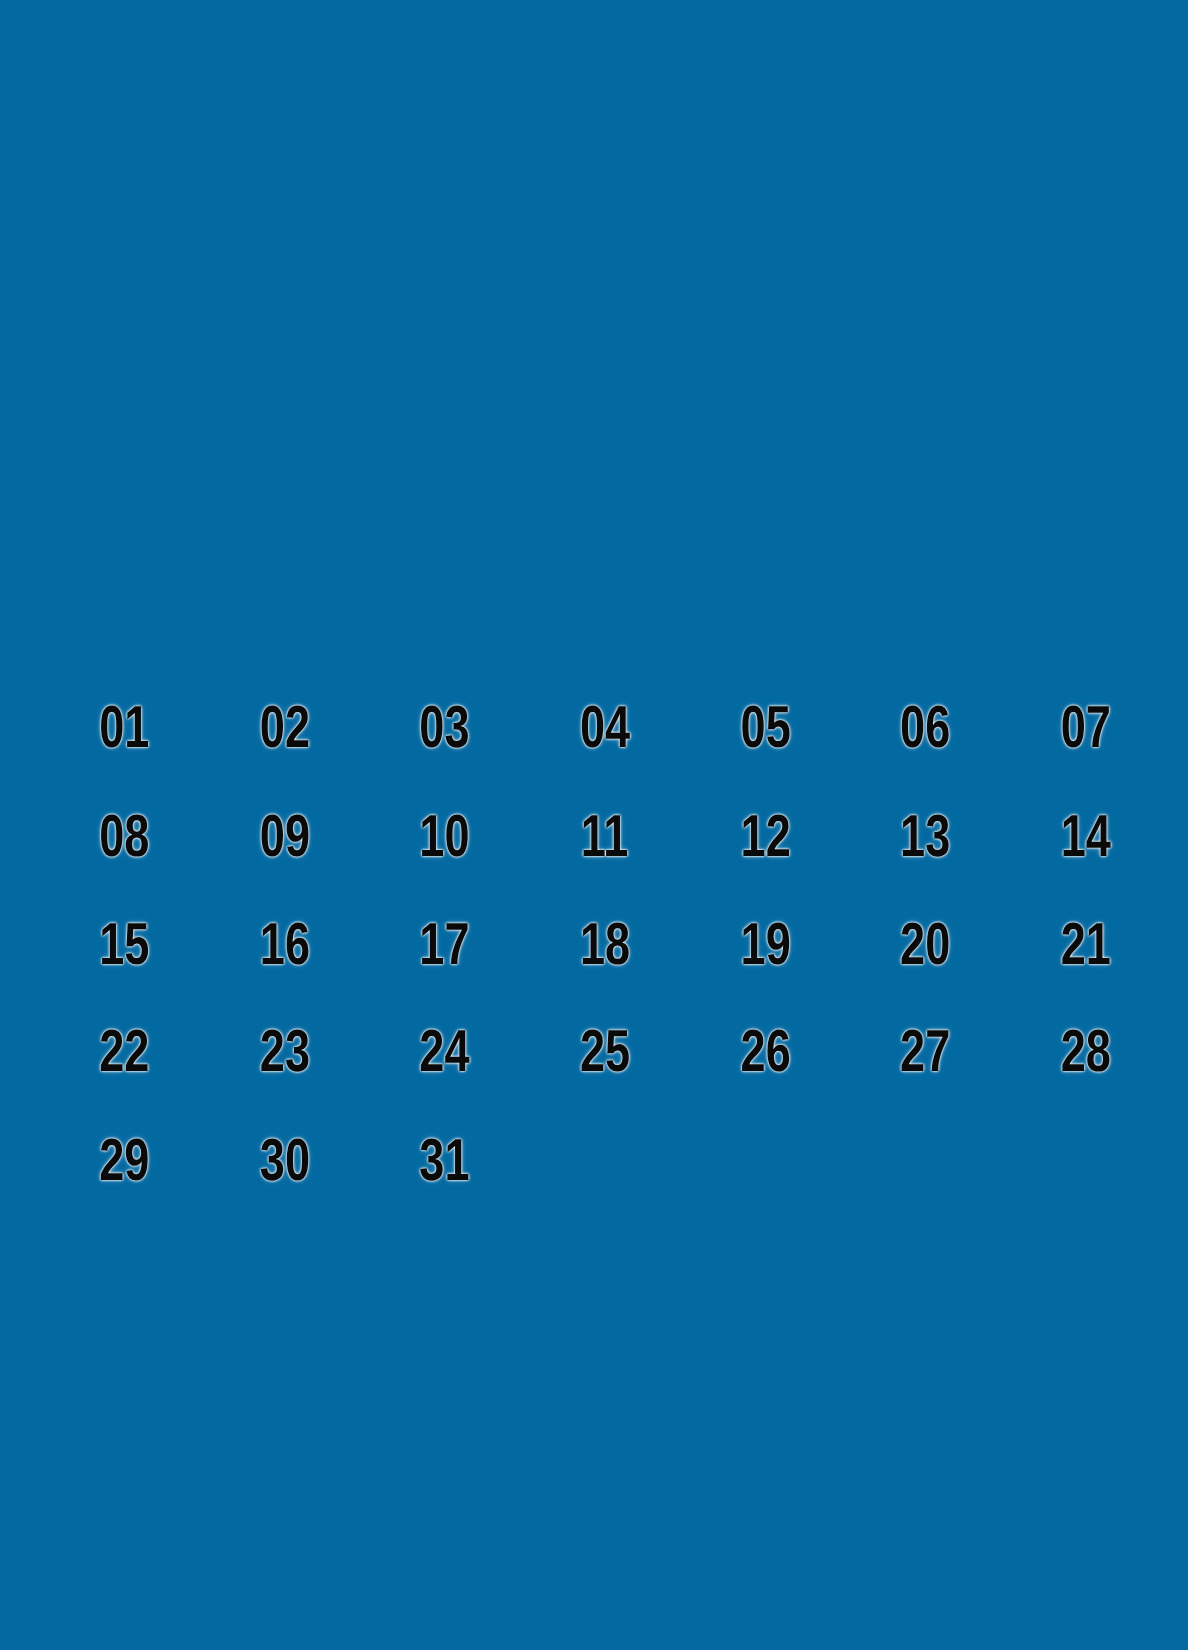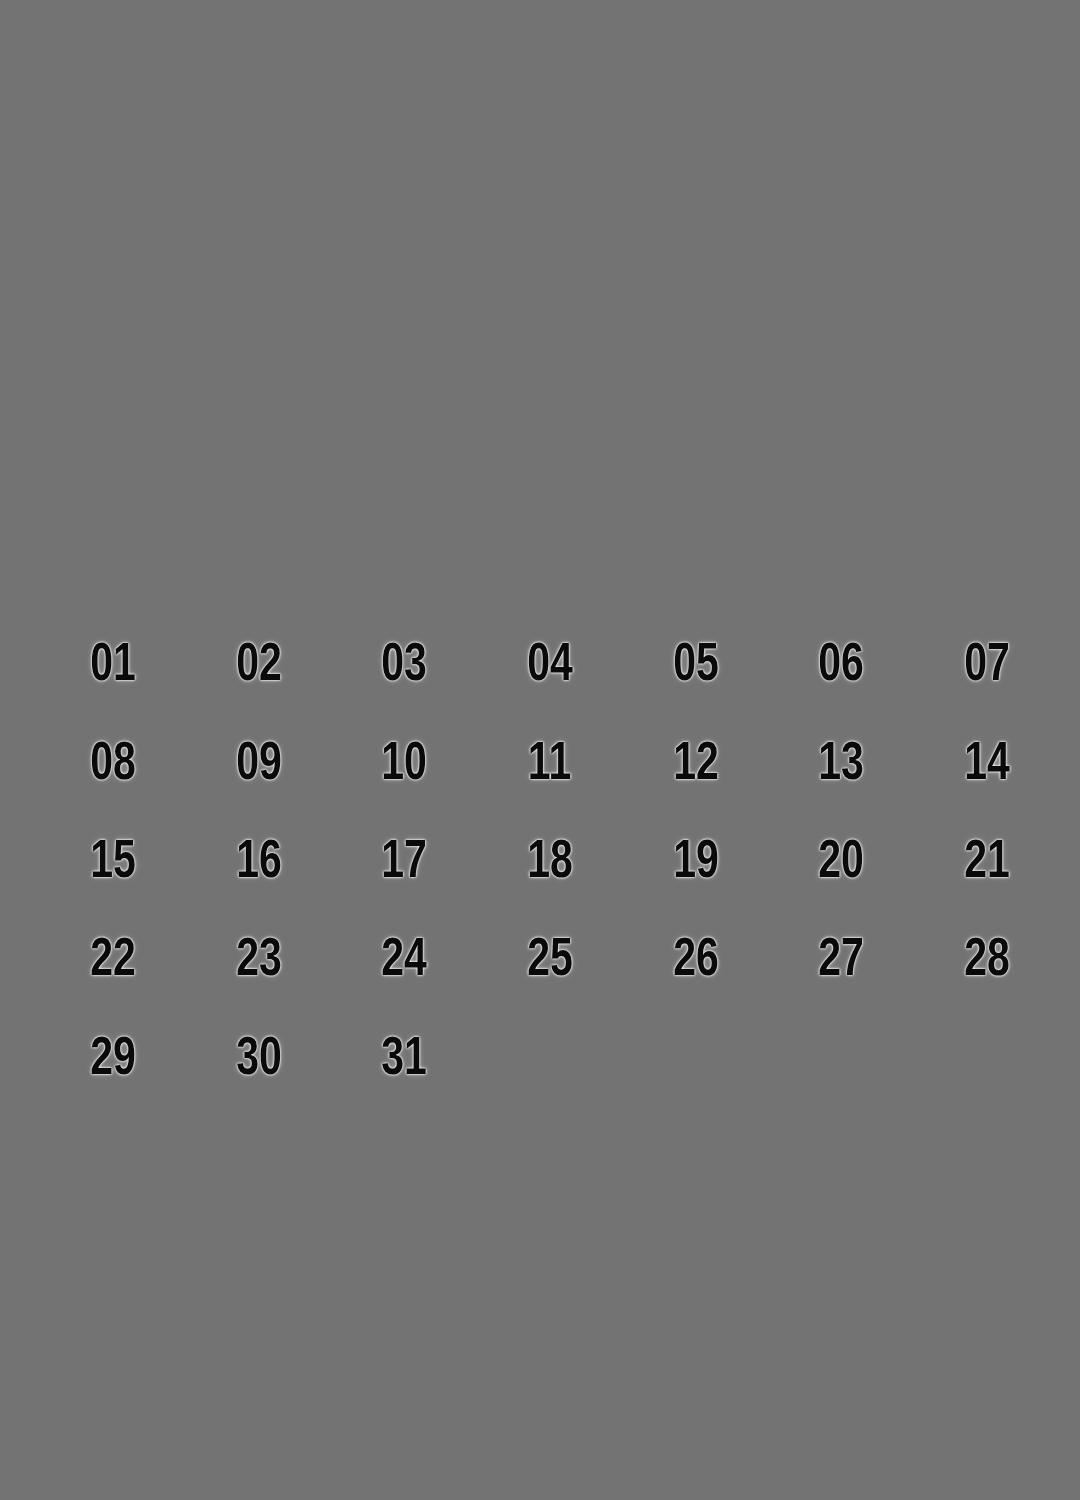--- a/index.html
+++ b/index.html
@@ -41,21 +41,21 @@
       0 0 2px rgba(255,255,255,0.95),
       0 0 3px rgba(255,255,255,0.80),
       0 0 3px rgba(255,255,255,0.60),
       0 0 7px rgba(255,255,255,0.30);
     user-select: none;
   }
 </style>
 </head>
 <body>
 
-<div class="stage" style="background: #737373;">
+<div class="stage" style="background: #0369a1;">
   <div class="days-grid" id="days-grid">
       <span class="day" style="color: rgb(10, 10, 10);">01</span>
       <span class="day" style="color: rgb(10, 10, 10);">02</span>
       <span class="day" style="color: rgb(10, 10, 10);">03</span>
       <span class="day" style="color: rgb(10, 10, 10);">04</span>
       <span class="day" style="color: rgb(10, 10, 10);">05</span>
       <span class="day" style="color: rgb(10, 10, 10);">06</span>
       <span class="day" style="color: rgb(10, 10, 10);">07</span>
       <span class="day" style="color: rgb(10, 10, 10);">08</span>
       <span class="day" style="color: rgb(10, 10, 10);">09</span>

